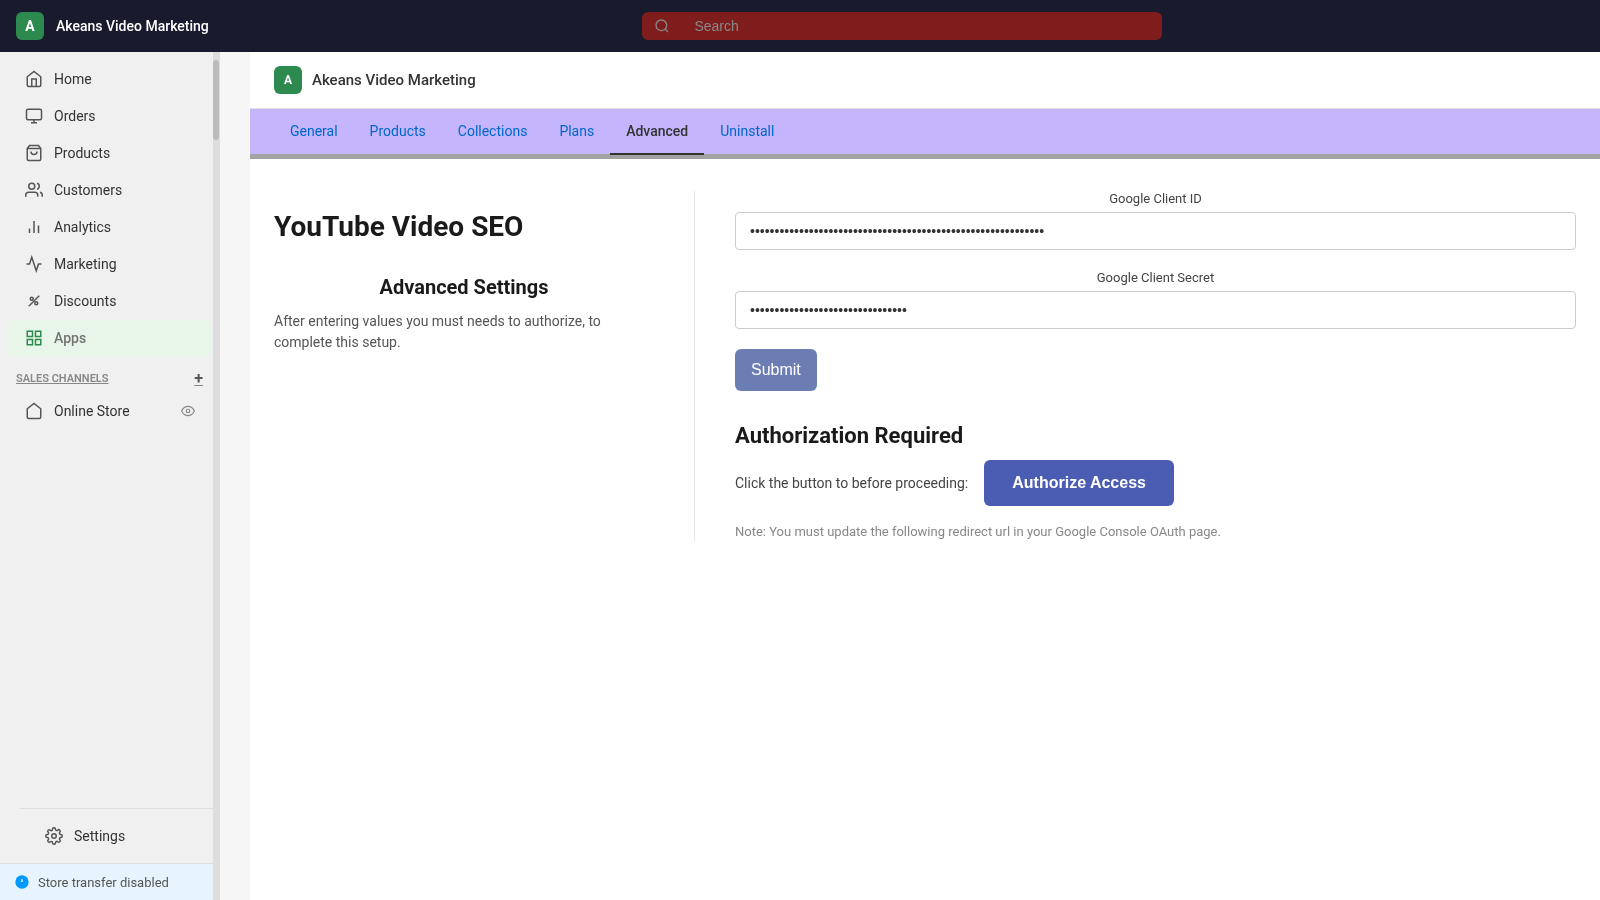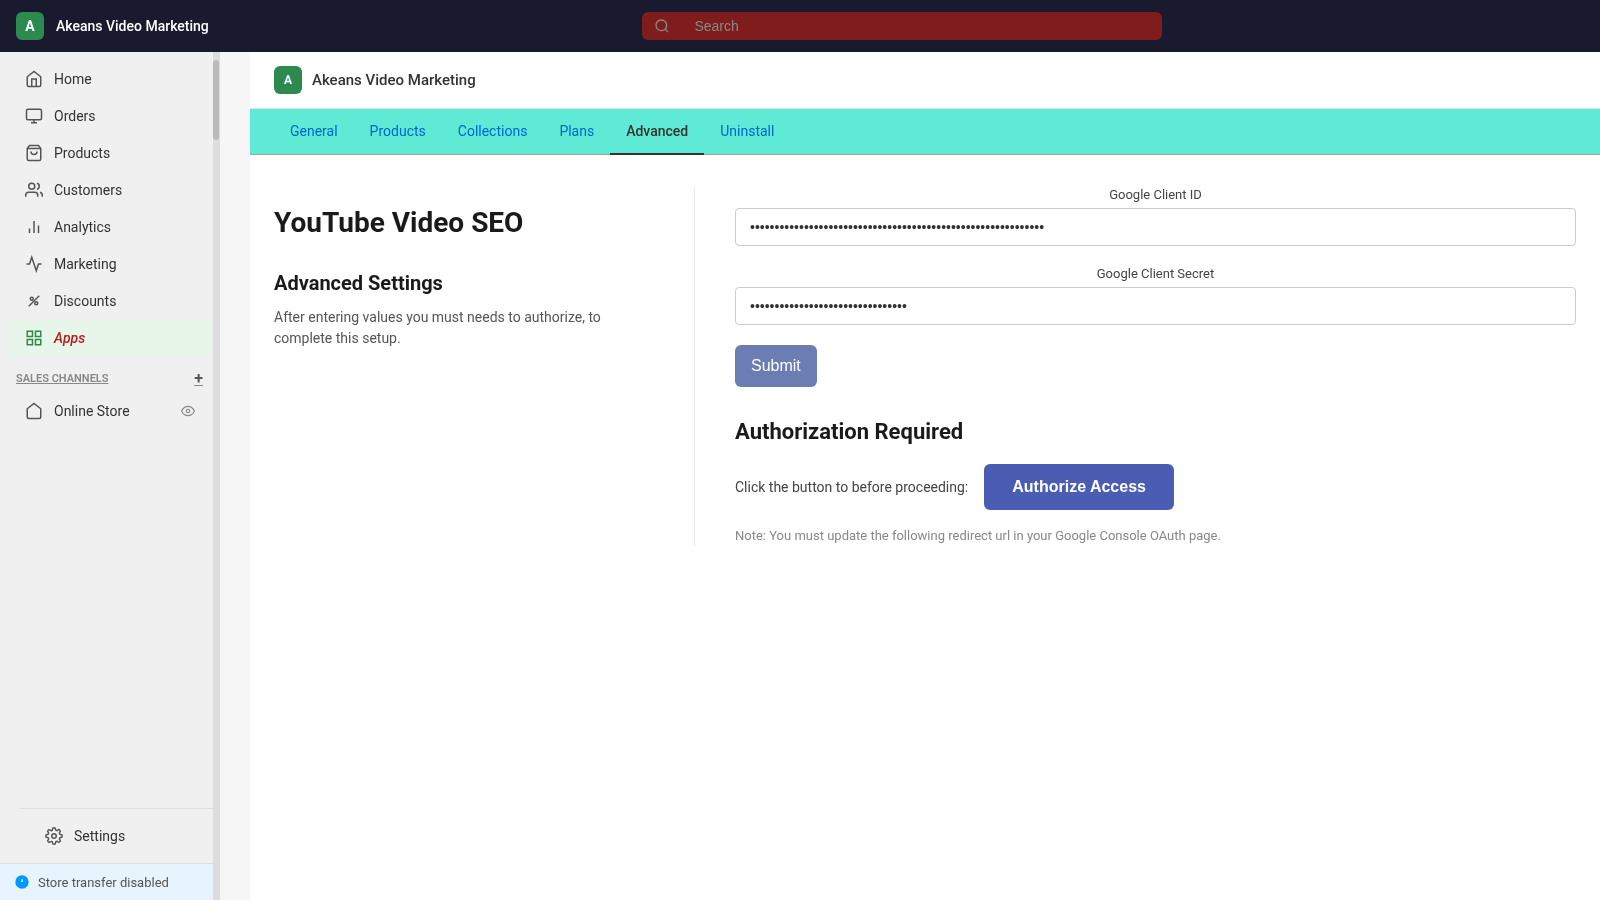--- a/index.html
+++ b/index.html
@@ -61,48 +61,48 @@
     .app-logo-small {
       width: 28px; height: 28px; background: #2d8a4e; border-radius: 6px; display: flex; align-items: center; justify-content: center; color: white; font-weight: bold; font-size: 12px; flex-shrink: 0;
     }
     .app-header-title { font-size: 15px; font-weight: 500; color: #333; }
 
     
     .content-area { padding: 0; background: white; min-height: calc(900px - 52px - 52px); }
 
     
     .tabs {
-      display: flex; border-bottom: 1px solid #a3a3a3; padding: 0 24px; background: #5eead4;
+      display: flex; border-bottom: 5px solid #a3a3a3; padding: 0 24px; background: #c4b5fd;
     }
     .tab {
       padding: 14px 16px; font-size: 14px; color: #0066cc; cursor: pointer; border-bottom: 2px solid transparent; margin-bottom: -1px; text-decoration: none;
     }
     .tab.active { color: #333; border-bottom: 2px solid #333; font-weight: 500; }
 
     
     .page-body { padding: 32px 24px; display: flex; gap: 0; }
 
     
     .left-panel { flex: 0 0 420px; padding-right: 40px; margin-top: 19px; }
     .page-title { font-size: 28px; font-weight: 700; color: #1a1a1a; margin-bottom: 32px; }
-    .section-title { font-size: 20px; font-weight: 700; color: #1a1a1a; margin-bottom: 12px; }
+    .section-title { font-size: 20px; font-weight: 700; color: #1a1a1a; margin-bottom: 12px; text-align: center; }
     .section-desc { font-size: 14px; color: #555; line-height: 1.5; }
 
     
     .right-panel { flex: 1; }
     .field-label { font-size: 13px; color: #444; margin-bottom: 6px; font-weight: 400; text-align: center; }
     .field-input {
       width: 100%; border: 1px solid #ccc; border-radius: 4px; padding: 10px 14px; font-size: 14px; outline: none; color: #333; margin-bottom: 20px;
     }
 
     .submit-btn {
       background: #6b7db3; color: white; border: none; border-radius: 6px; padding: 12px 16px; font-size: 16px; font-weight: 500; cursor: pointer; margin-bottom: 32px;
     }
 
-    .auth-section-title { font-size: 22px; font-weight: 700; color: #1a1a1a; margin-bottom: 20px; }
+    .auth-section-title { font-size: 22px; font-weight: 700; color: #1a1a1a; margin-bottom: 12px; }
     .auth-row { display: flex; align-items: center; gap: 16px; margin-bottom: 16px; }
     .auth-desc { font-size: 14px; color: #444; }
     .authorize-btn {
       background: #4a5db3; color: white; border: none; border-radius: 6px; padding: 14px 28px; font-size: 16px; font-weight: 600; cursor: pointer; white-space: nowrap; min-width: 180px;
     }
     .auth-note { font-size: 13px; color: #888; line-height: 1.5; margin-top: 4px; }
 
     
     .panel-divider { width: 1px; background: #e8e8e8; margin: 0; align-self: stretch; }
   </style>
@@ -205,21 +205,21 @@
 
       <div class="sidebar-item active">
         <div class="sidebar-item-icon">
           <svg width="18" height="18" viewBox="0 0 24 24" fill="none" stroke="#2d8a4e" stroke-width="2">
               <rect x="3" y="3" width="7" height="7"></rect>
               <rect x="14" y="3" width="7" height="7"></rect>
               <rect x="3" y="14" width="7" height="7"></rect>
               <rect x="14" y="14" width="7" height="7"></rect>
             </svg>
         </div>
-        <span style="color:#b91c1c;font-style:italic;">Apps</span>
+        <span style="color:#737373;">Apps</span>
       </div>
 
       <div class="sidebar-section-title">
         <span>SALES CHANNELS</span>
         <span style="cursor:pointer; color:#555; font-size:16px;">+</span>
       </div>
 
       <div class="sidebar-item">
         <div class="sidebar-item-icon">
           <svg width="18" height="18" viewBox="0 0 24 24" fill="none" stroke="#555" stroke-width="2">

